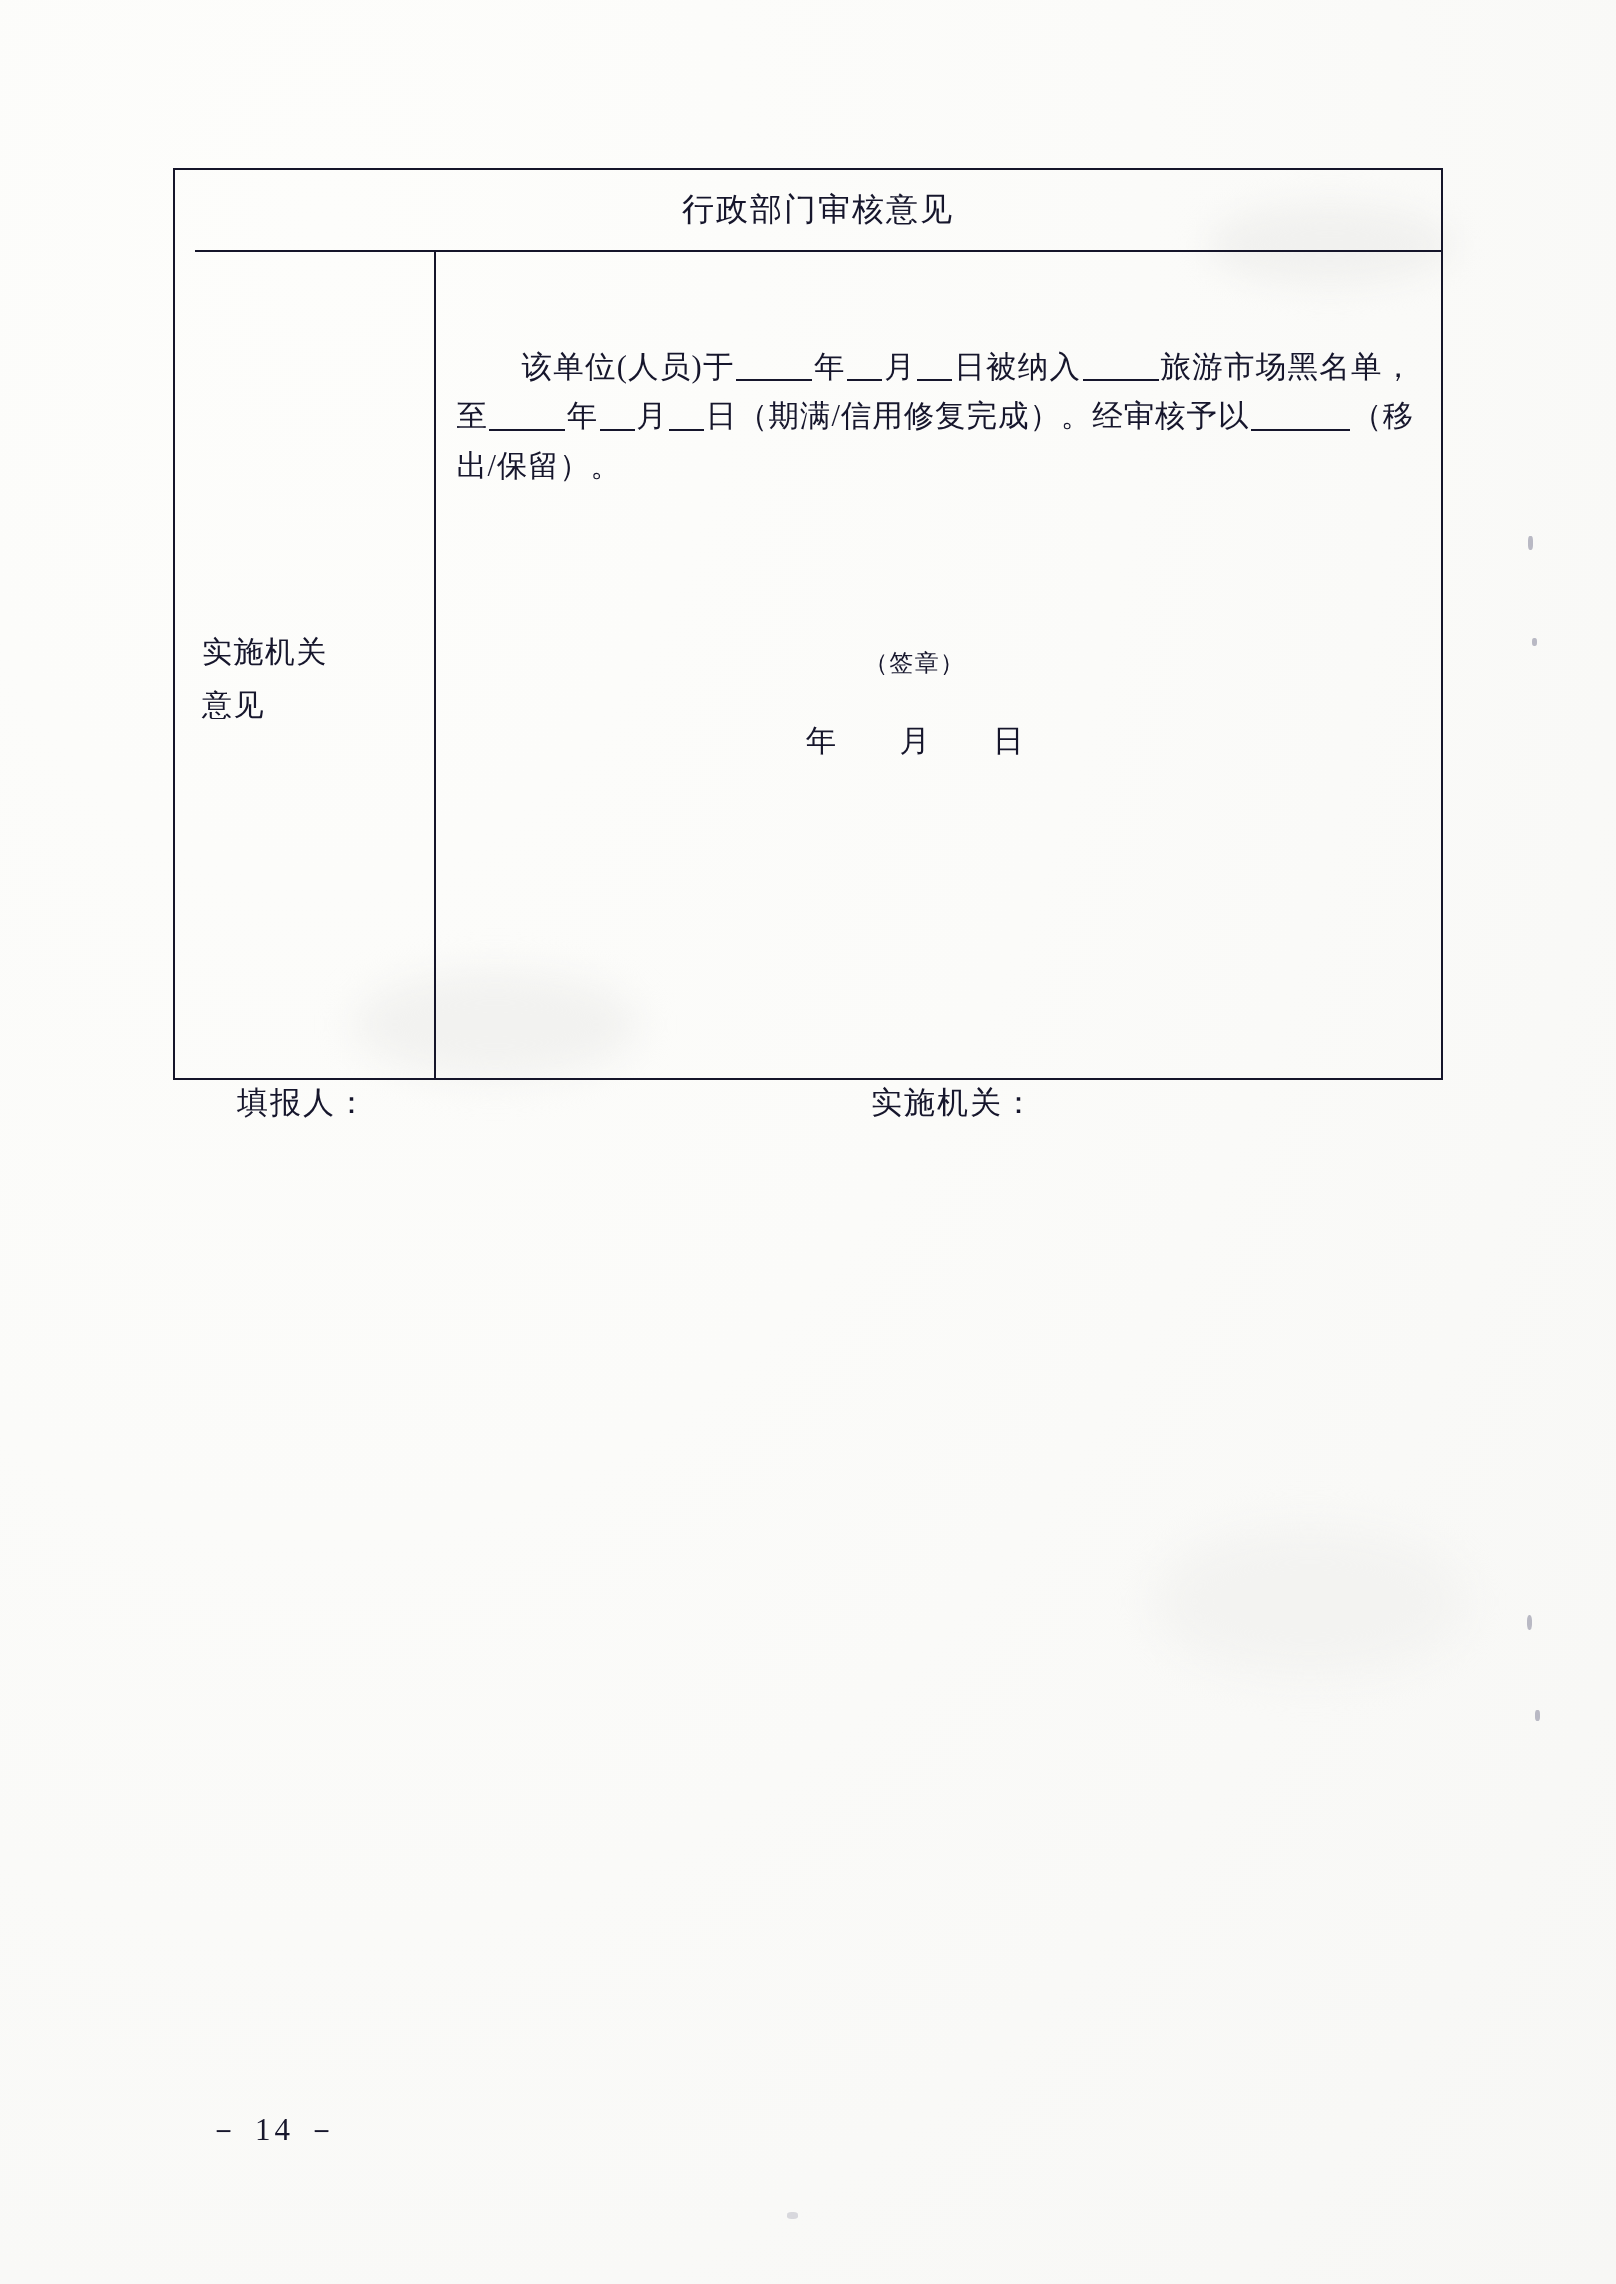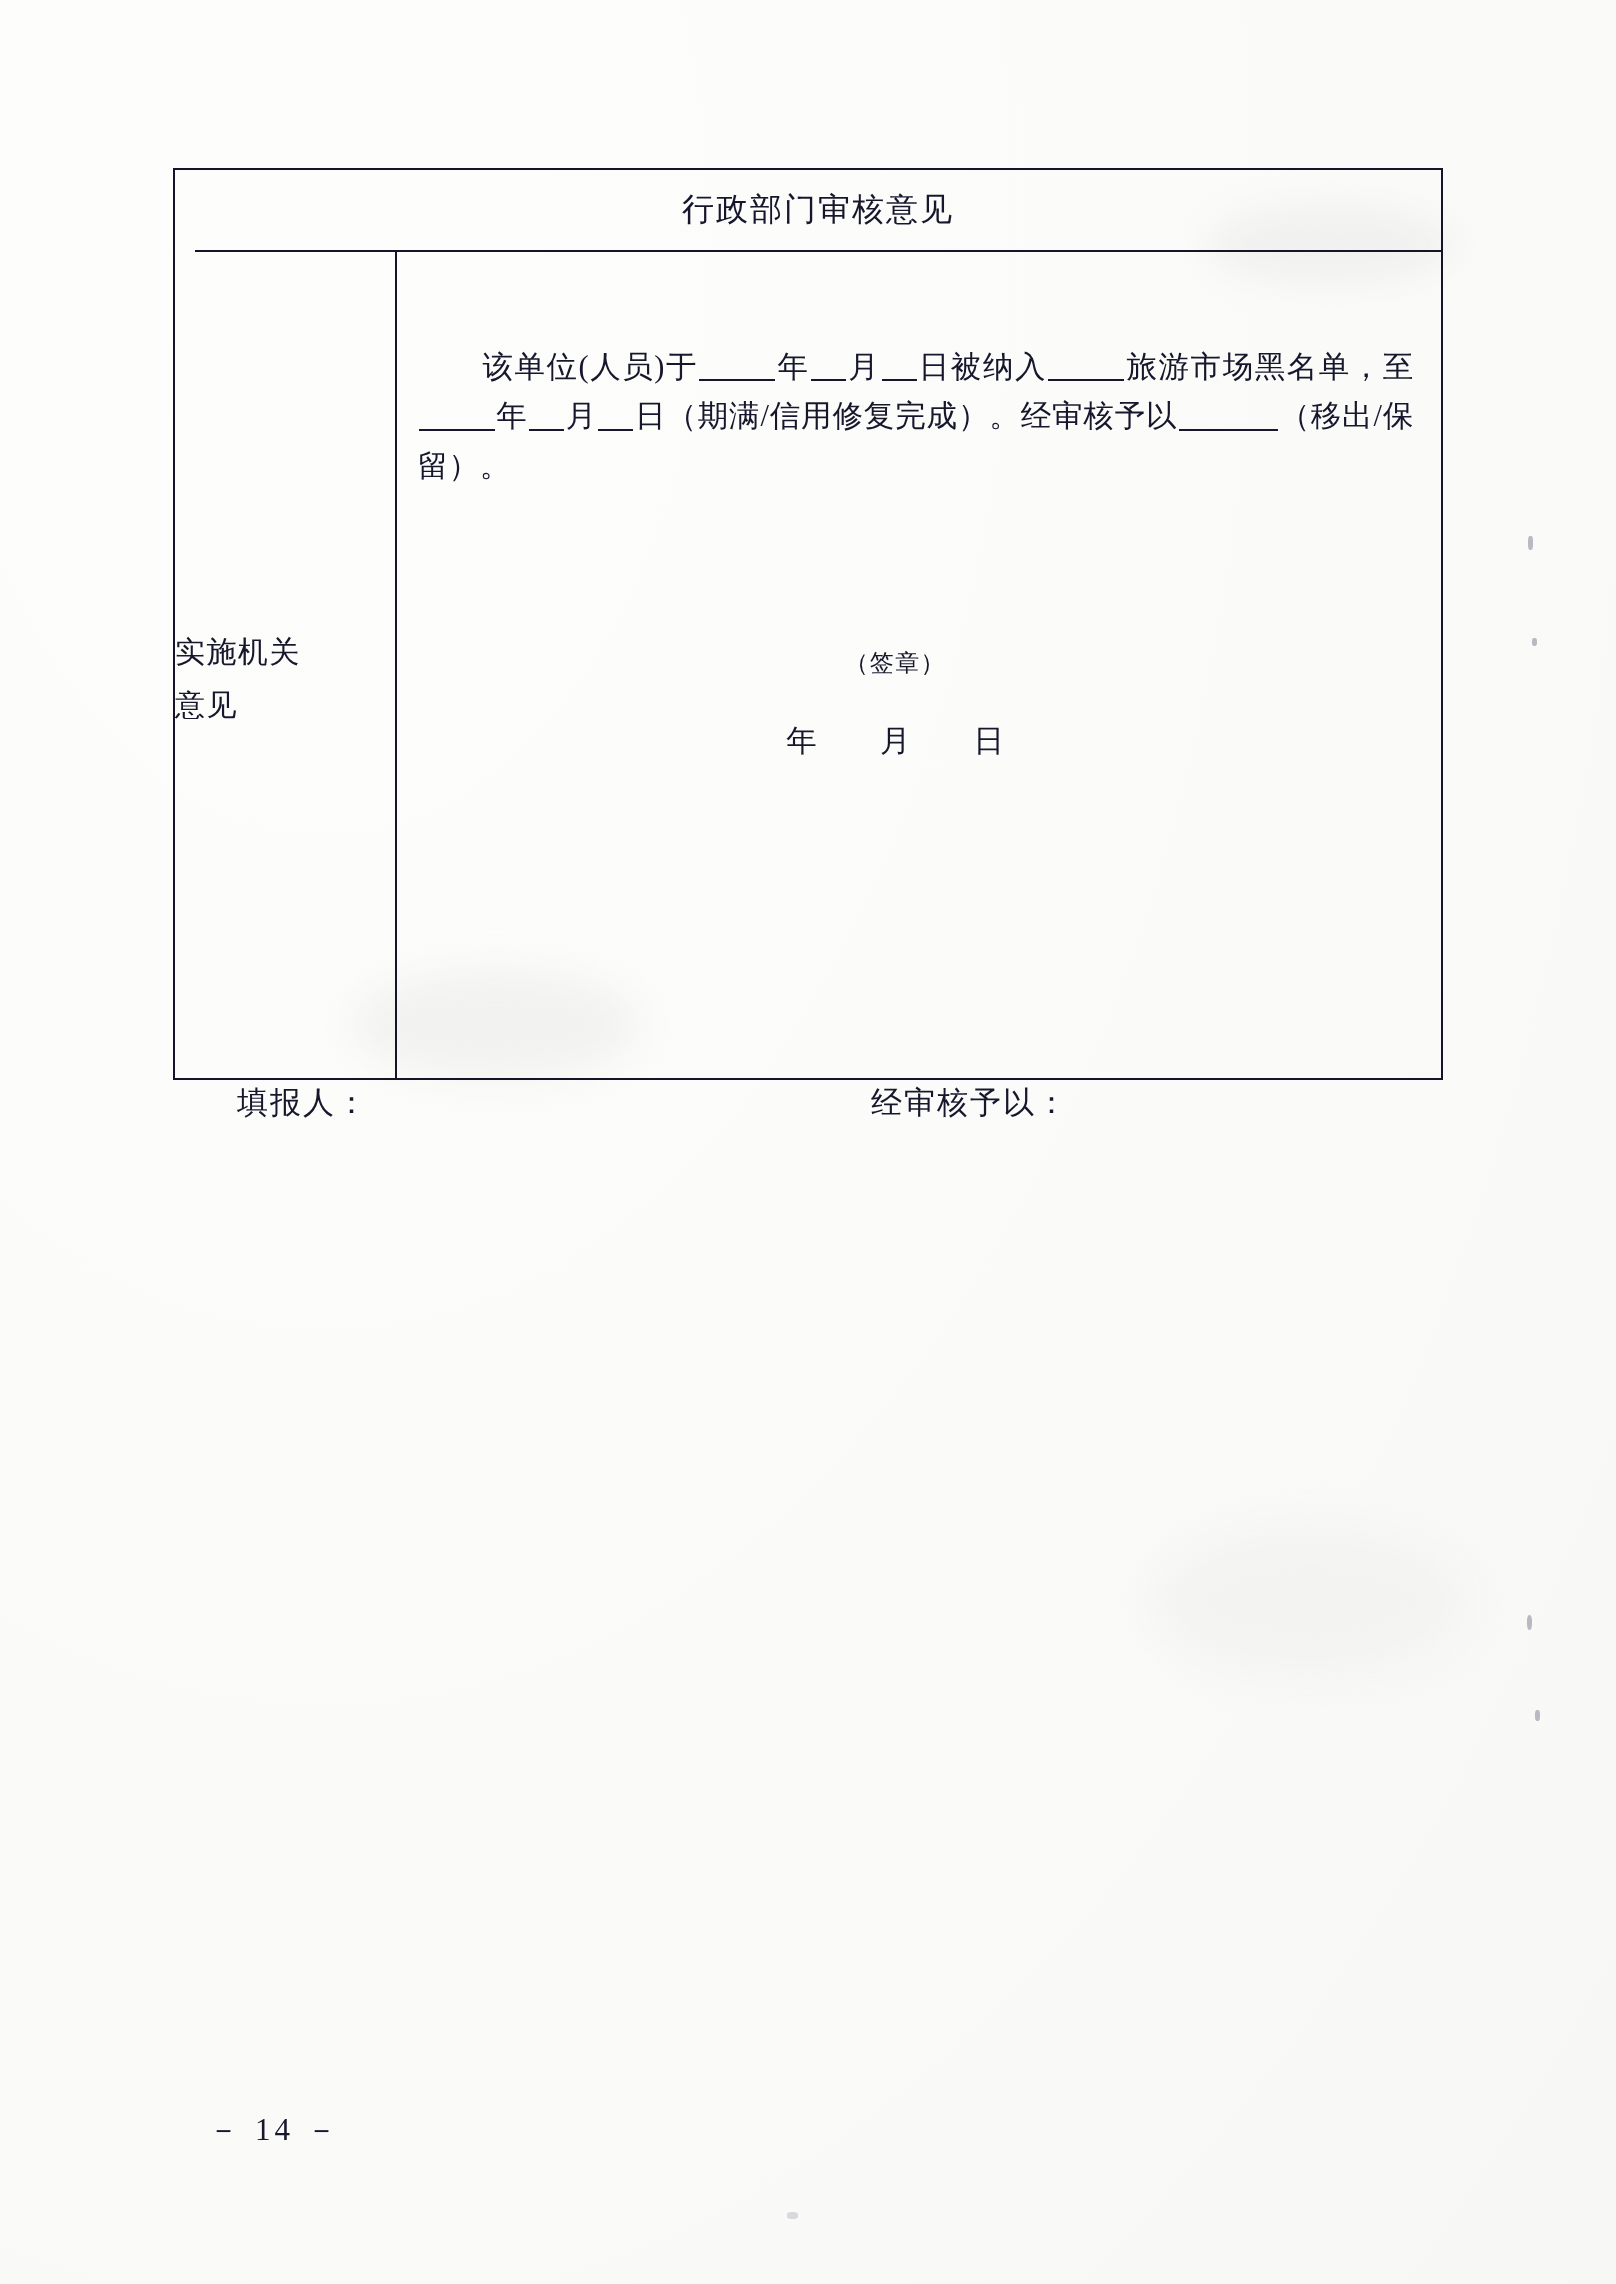--- a/index.html
+++ b/index.html
@@ -52,26 +52,27 @@
     color: #16162c;
     margin-left: 20px;
   }
 
   .table-body {
     display: flex;
     min-height: 826px;
   }
 
   .label-cell {
-    width: 222px;
+    width: 261px;
     border-right: 2px solid #15152a;
     box-sizing: border-box;
     position: relative;
     display: flex;
     align-items: center;
+    padding-left: 27px;
   }
   .label-cell .label-text {
     font-size: 30px;
     line-height: 1.75;
     letter-spacing: 1.4px;
     color: #16162c;
     margin-top: 27px;
   }
 
   .content-cell {
@@ -191,19 +192,19 @@
           <div class="sign-line">（签章）</div>
           <div class="date-line">年　月　日</div>
         </div>
 
       </div>
     </div>
   </div>
 
   <div class="footer-row">
     <div class="reporter">填报人：</div>
-    <div class="report-date">经审核予以：</div>
+    <div class="report-date">实施机关：</div>
   </div>
 
   <div class="page-number">－ 14 －</div>
 
 </div>
 
 
 </body></html>

